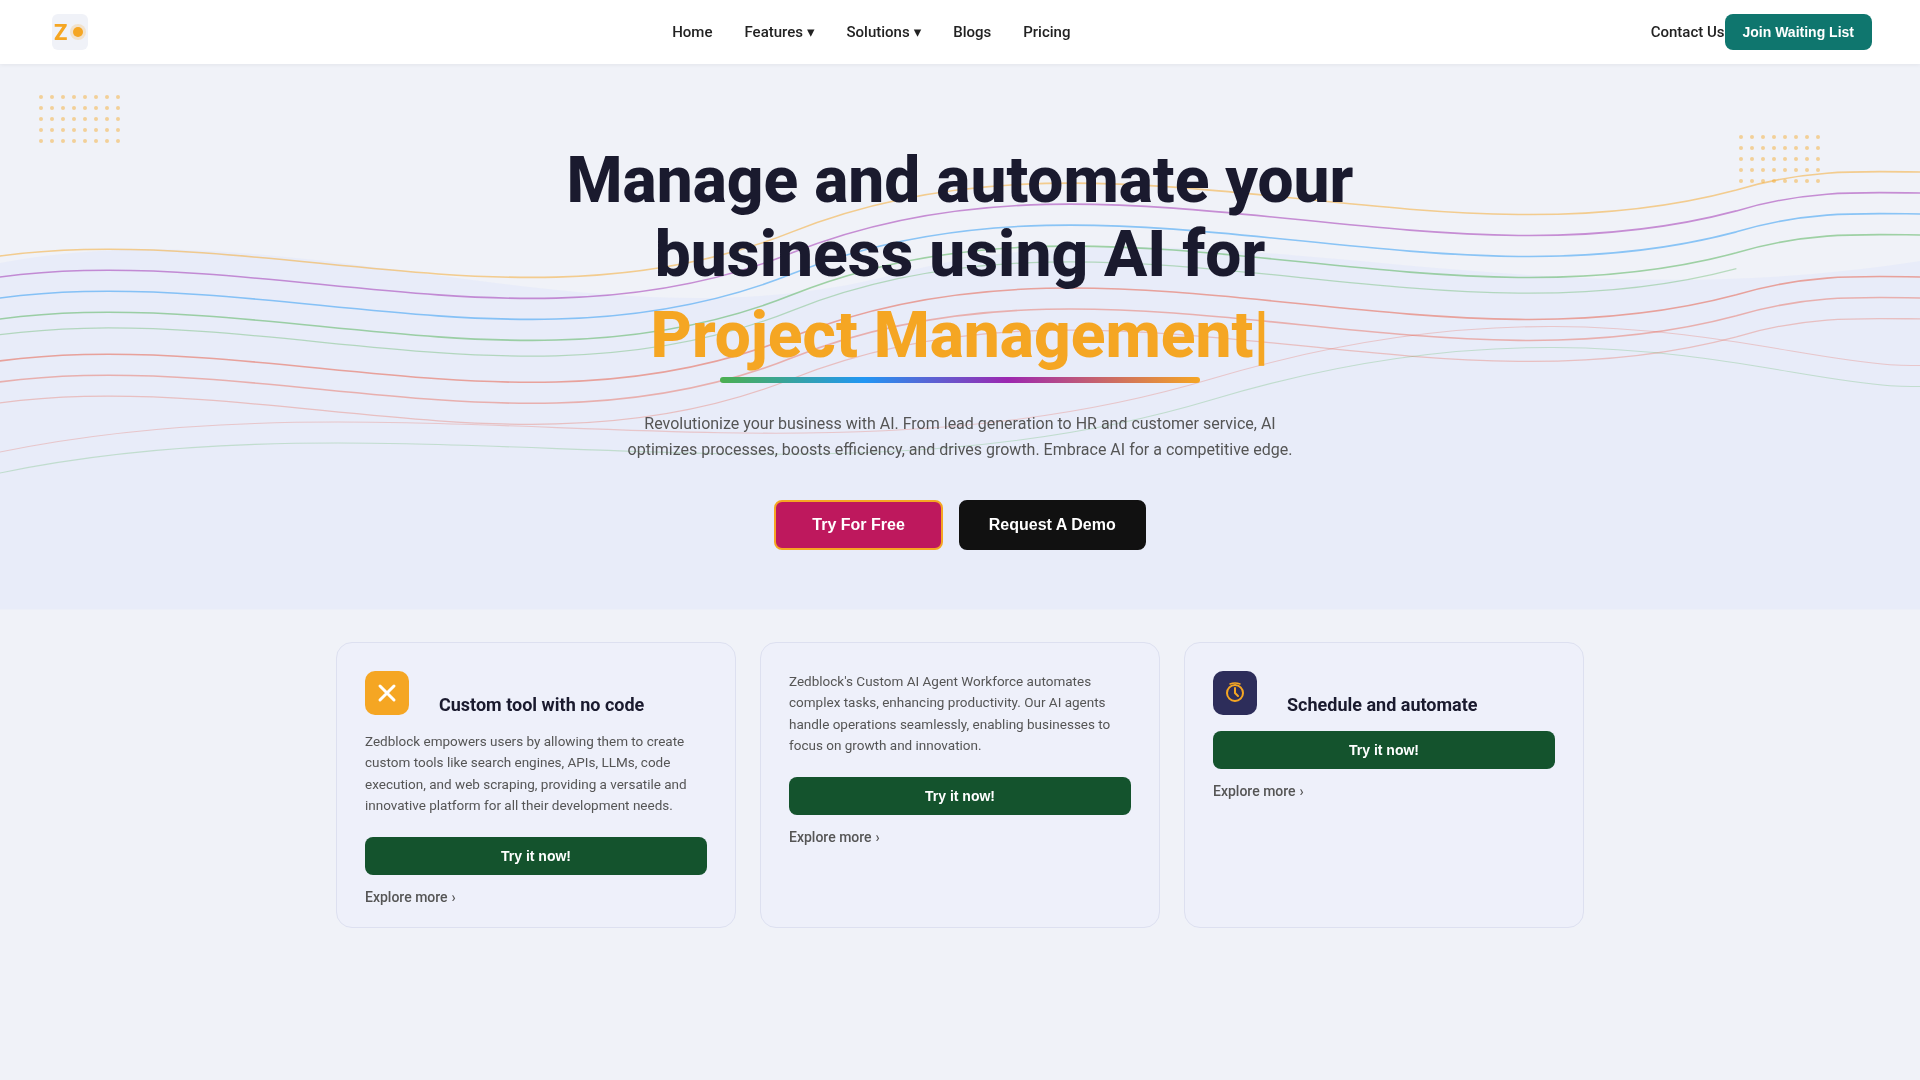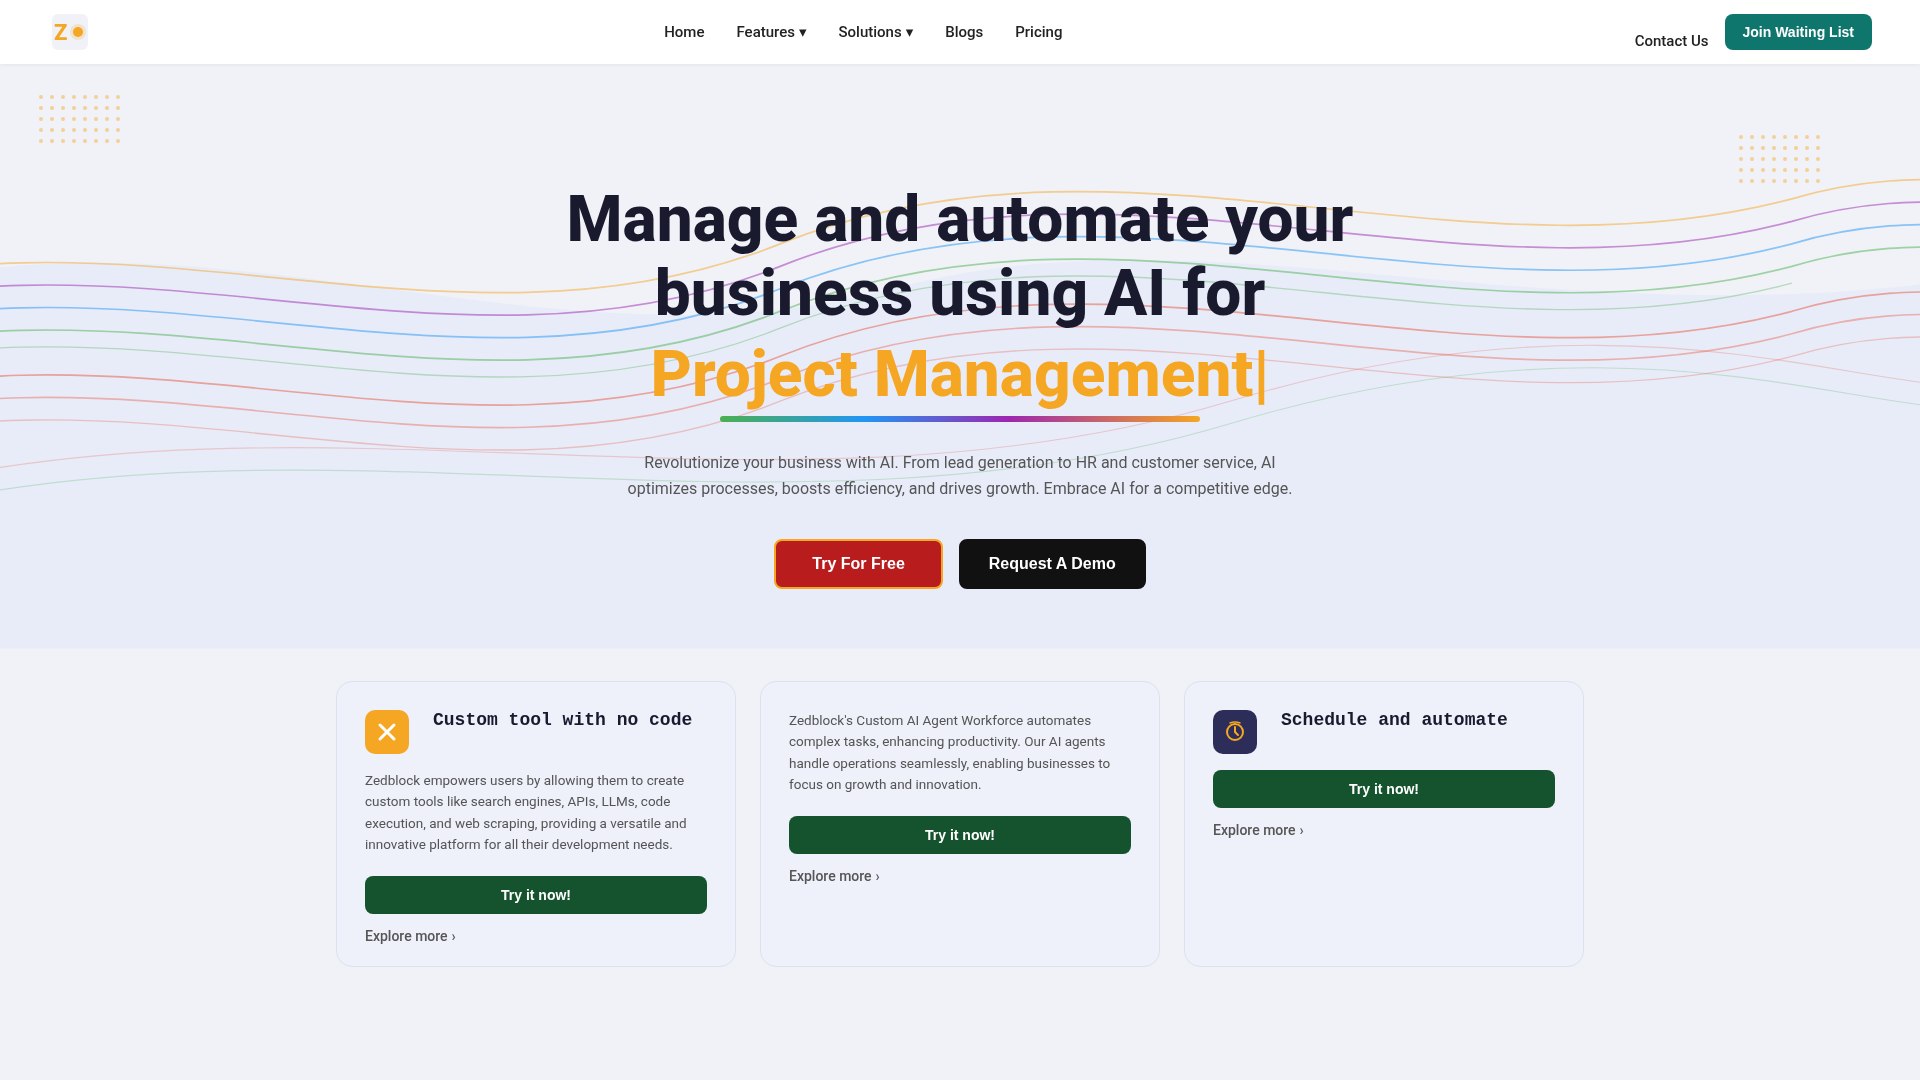--- a/index.html
+++ b/index.html
@@ -44,22 +44,21 @@
       font-size: 15px;
       font-weight: 500;
       padding: 6px 12px;
       border-radius: 6px;
       display: flex;
       align-items: center;
       gap: 4px;
     }
     .nav-right {
       display: flex;
-      align-items: flex-end;
-      gap: 16px;
+      align-items: center;
     }
     .contact-us-link {
       text-decoration: none;
       color: #222;
       font-size: 15px;
       font-weight: 500;
     }
     .join-waiting-btn {
       background: #0f766e;
       color: #fff;
@@ -105,21 +104,20 @@
       right: 80px;
       width: 120px;
       height: 80px;
       z-index: 0;
       pointer-events: none;
     }
 
     .hero-content {
       position: relative;
       z-index: 2;
-      margin-top: 39px;
     }
     .hero-title {
       font-size: 64px;
       font-weight: 800;
       color: #1a1a2e;
       line-height: 1.15;
       max-width: 800px;
       margin: 0 auto 8px;
     }
     .hero-animated-text {
@@ -148,21 +146,21 @@
       max-width: 680px;
       margin: 0 auto 36px;
       line-height: 1.65;
     }
     .hero-buttons {
       display: flex;
       justify-content: center;
       gap: 16px;
     }
     .btn-try-free {
-      background: #b91c1c;
+      background: #be185d;
       color: #fff;
       border: 2px solid #f5a623;
       border-radius: 8px;
       padding: 14px 36px;
       font-size: 16px;
       font-weight: 700;
       cursor: pointer;
     }
     .btn-demo {
       background: #111;
@@ -189,24 +187,23 @@
       border-radius: 16px;
       padding: 28px 28px 22px;
       flex: 1;
       max-width: 400px;
       min-width: 280px;
       position: relative;
       border: 1px solid #dde0f0;
     }
     .card-header {
       display: flex;
-      align-items: flex-start;
-      gap: 24px;
+      align-items: flex-end;
+      gap: 30px;
       margin-bottom: 16px;
-      font-family: Liberation Mono, monospace;
     }
     .card-icon {
       width: 44px;
       height: 44px;
       border-radius: 10px;
       display: flex;
       align-items: center;
       justify-content: center;
       font-size: 22px;
       flex-shrink: 0;

